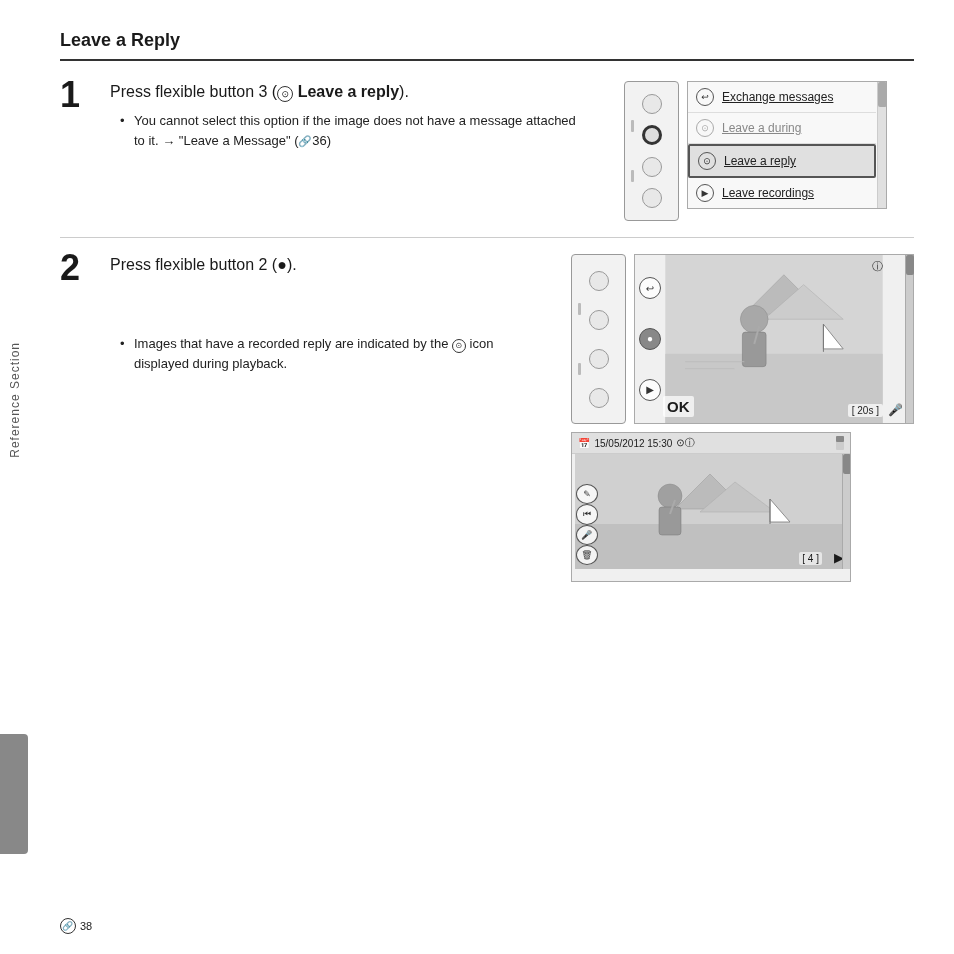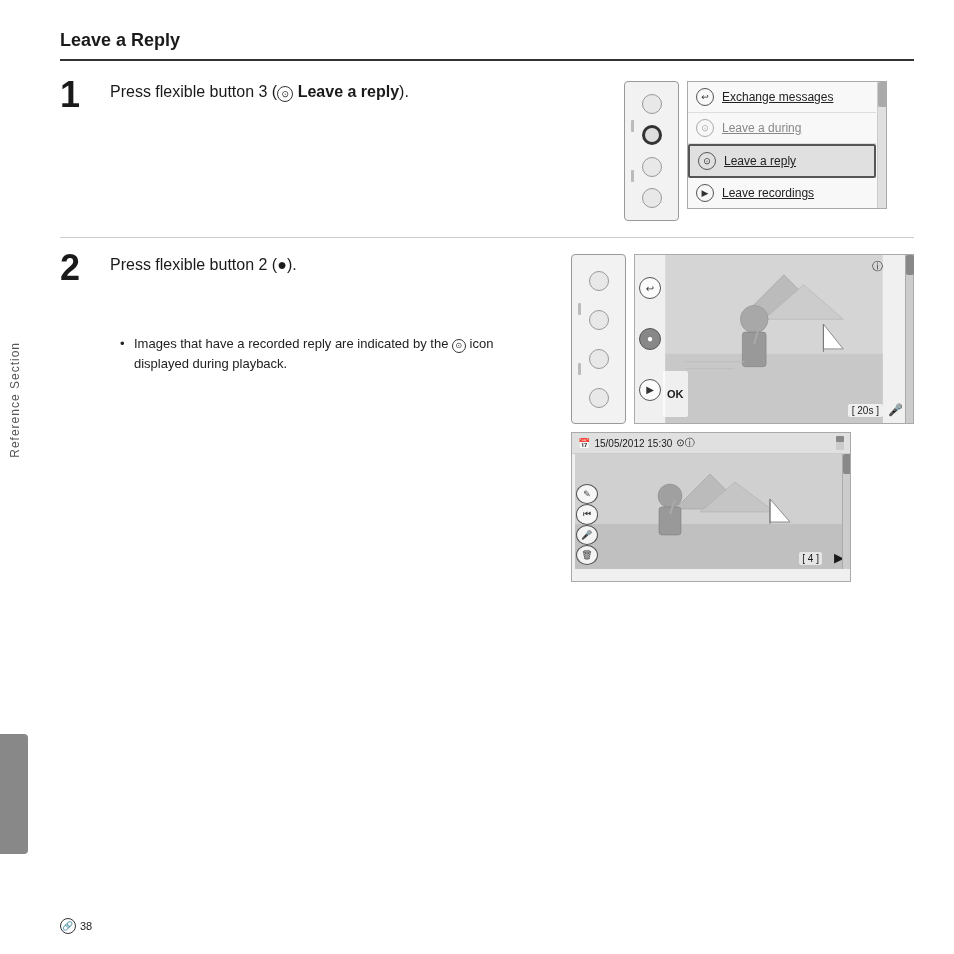--- a/index.html
+++ b/index.html
@@ -229,24 +229,24 @@
       align-items: center;
       justify-content: center;
       font-size: 10px;
       color: #333;
     }
 
     .ok-btn {
       position: absolute;
       bottom: 6px;
       left: 28px;
-      font-size: 11px;
+      font-size: 15px;
       font-weight: bold;
       background: rgba(255,255,255,0.7);
-      padding: 17px 4px;
+      padding: 2px 4px;
       border-radius: 2px;
     }
 
     .timer-badge {
       position: absolute;
       bottom: 6px;
       right: 30px;
       font-size: 10px;
       background: rgba(255,255,255,0.7);
       padding: 1px 4px;
@@ -370,20 +370,25 @@
   </div>
 
   <div class="step1-area">
 
     <div class="step-row" style="flex:1; align-items:flex-start;">
       <div class="step-number">1</div>
       <div class="step-content">
         <div class="step-heading">
           Press flexible button 3 (<span style="border:1.5px solid #333; border-radius:50%; width:16px; height:16px; display:inline-flex; align-items:center; justify-content:center; font-size:9px;">⊙</span> <strong>Leave a reply</strong>).
         </div>
+        <ul class="bullet-list">
+          <li>
+            You cannot select this option if the image does not have a message attached to it. → "Leave a Message" (<span style="font-size:11px;">🔗</span>36)
+          </li>
+        </ul>
       </div>
     </div>
 
     <div class="illustration-area">
 
       <div class="camera-small-body">
         <div class="side-lines">
           <div class="side-line"></div>
           <div class="side-line"></div>
         </div>

